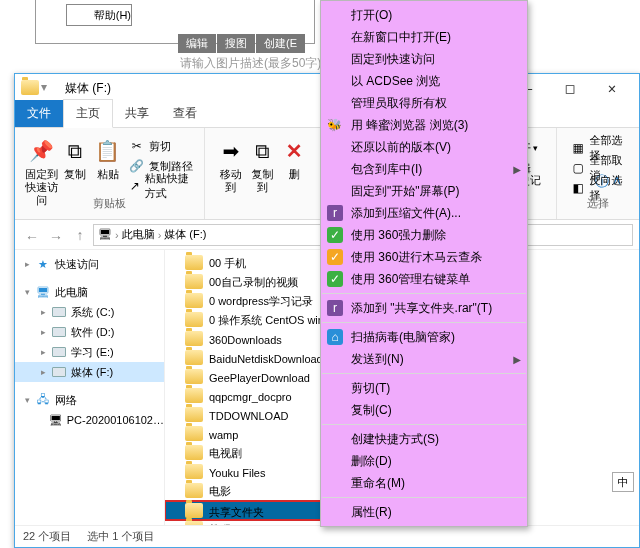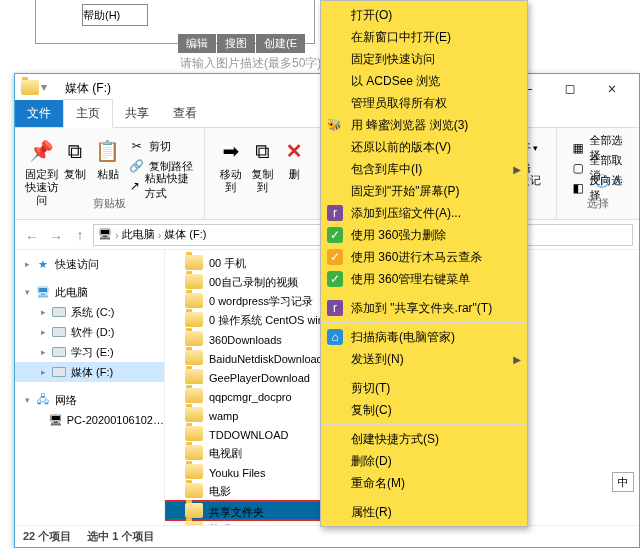--- a/index.html
+++ b/index.html
@@ -1,20 +1,20 @@
 <!DOCTYPE html>
 <html><head>
 <meta charset="utf-8">
 <style>
 * { box-sizing: border-box; margin: 0; padding: 0; font-family: "Microsoft YaHei", "Segoe UI", sans-serif; }
 body { width: 640px; height: 548px; background: #fff; font-size: 12px; position: relative; overflow: hidden; }
 
 
 .top-frag { position:absolute; top:0; left:35px; width:280px; height:44px; border:1px solid #999; border-top:none; }
-.top-frag .btn { position:absolute; left:30px; top:4px; width:66px; height:22px; border:1px solid #888; text-align:left; line-height:20px; font-size:11px;margin-left:16px; }
+.top-frag .btn { position:absolute; left:30px; top:4px; width:66px; height:22px; border:1px solid #888; text-align:right; line-height:20px; font-size:11px; }
 .top-tabs { position:absolute; top:34px; left:178px; display:flex; }
 .top-tabs span { background:#777; color:#fff; font-size:11px; padding:2px 8px; margin-right:1px; }
 .hint { position:absolute; top:55px; left:180px; color:#999; font-size:12px; }
 
 
 .explorer { position:absolute; top:73px; left:14px; width:626px; height:475px; background:#fff; border:1px solid #4aa7e6; box-shadow:0 2px 6px rgba(0,0,0,.3); }
 .titlebar { height:28px; display:flex; align-items:center; padding:0 6px; }
 .titlebar .qat { width:16px; height:16px; margin-right:4px; display:inline-block; }
 .folder-ico { width:18px; height:15px; background:linear-gradient(#ffe9a6,#f0c24a); border-radius:2px; display:inline-block; position:relative; }
 .folder-ico::before { content:""; position:absolute; top:-3px; left:1px; width:6px; height:3px; background:#f0c24a; border-radius:1px 1px 0 0;}
@@ -61,24 +61,24 @@
 .pc-ico { color:#2a8fd8; }
 .net-ico { color:#2a8fd8; }
 
 .files { flex:1; padding:4px 0; overflow:hidden;}
 .fitem { display:flex; align-items:center; height:19px; padding-left:20px; font-size:11px;}
 .fitem .ic { margin-right:6px; }
 .fitem.highlight { outline:2px solid #d82a2a; outline-offset:-1px; background:#0369a1; padding-right:40px; width:160px;align-items:flex-end;}
 
 
 .status { position:absolute; bottom:0; left:0; right:0; height:22px; border-top:1px solid #eee; display:flex; align-items:center; padding:0 8px; font-size:11px; color:#444; }
-.status span { margin-right:16px;font-weight:bold;}
-
-
-.ctx { position:absolute; top:0; left:320px; width:208px; background:#fde047; border:1px solid #b8b8b8; box-shadow:2px 3px 6px rgba(0,0,0,.3); padding:3px 0; z-index:50;}
+.status span { margin-right:16px;}
+
+
+.ctx { position:absolute; top:0; left:320px; width:208px; background:#f0abfc; border:1px solid #b8b8b8; box-shadow:2px 3px 6px rgba(0,0,0,.3); padding:3px 0; z-index:50;}
 .ctx .mi { display:flex; align-items:center; height:22px; padding:0 20px 0 30px; font-size:12px; position:relative; white-space:nowrap;}
 .ctx .mi .mic { position:absolute; left:6px; width:16px; height:16px; display:flex; align-items:center; justify-content:center; font-size:12px; }
 .ctx .mi .sub { position:absolute; right:6px; color:#555; font-size:10px;}
 .ctx hr { border:none; border-top:1px solid #d8d8d8; margin:3px 1px; }
 .g-green { background:#3cb043; color:#fff; border-radius:3px; font-size:10px; width:14px; height:14px; line-height:14px; text-align:center;}
 .g-orange { background:#f5a623; color:#fff; border-radius:3px; font-size:10px; width:14px; height:14px; line-height:14px; text-align:center;}
 .g-rar { background:#7b4c9e; color:#fff; border-radius:2px; font-size:9px; width:14px; height:14px; line-height:14px; text-align:center;}
 .g-blue { background:#2a8fd8; color:#fff; border-radius:3px; font-size:10px; width:14px; height:14px; line-height:14px; text-align:center;}
 
 .ribbon-help { position:absolute; top:99px; right:10px; color:#1979ca; font-size:14px; }
@@ -300,25 +300,25 @@
         <div class="fitem">
           <span class="ic"><span class="folder-ico"></span></span>
           <span>GeePlayerDownload</span>
         </div>
         <div class="fitem">
           <span class="ic"><span class="folder-ico"></span></span>
           <span>qqpcmgr_docpro</span>
         </div>
         <div class="fitem">
           <span class="ic"><span class="folder-ico"></span></span>
+          <span>TDDOWNLOAD</span>
+        </div>
+        <div class="fitem">
+          <span class="ic"><span class="folder-ico"></span></span>
           <span>wamp</span>
-        </div>
-        <div class="fitem">
-          <span class="ic"><span class="folder-ico"></span></span>
-          <span>TDDOWNLOAD</span>
         </div>
         <div class="fitem">
           <span class="ic"><span class="folder-ico"></span></span>
           <span>电视剧</span>
         </div>
         <div class="fitem">
           <span class="ic"><span class="folder-ico"></span></span>
           <span>Youku Files</span>
         </div>
         <div class="fitem">

